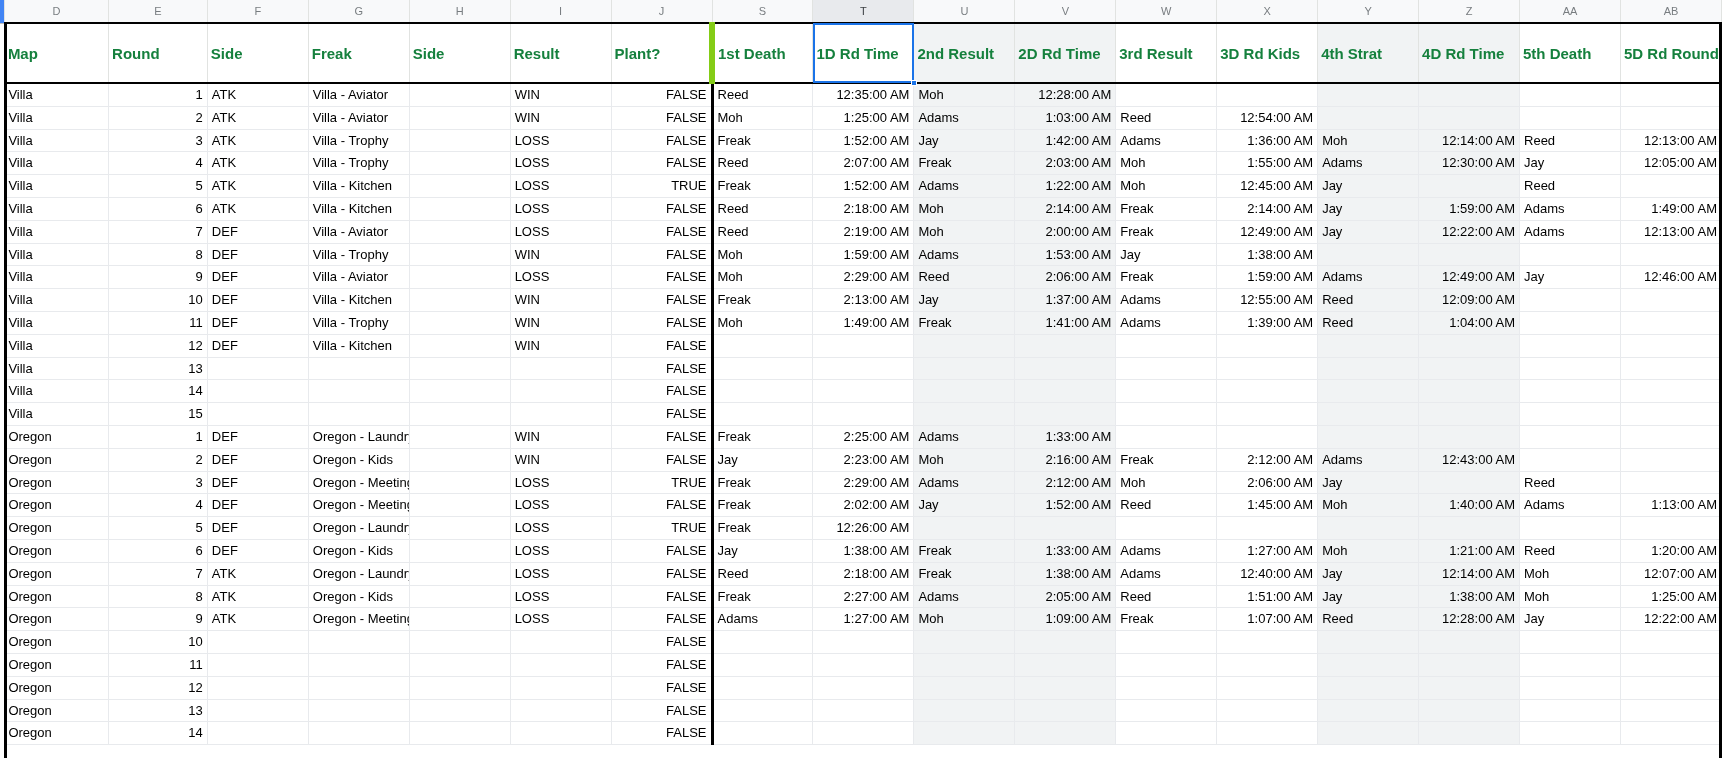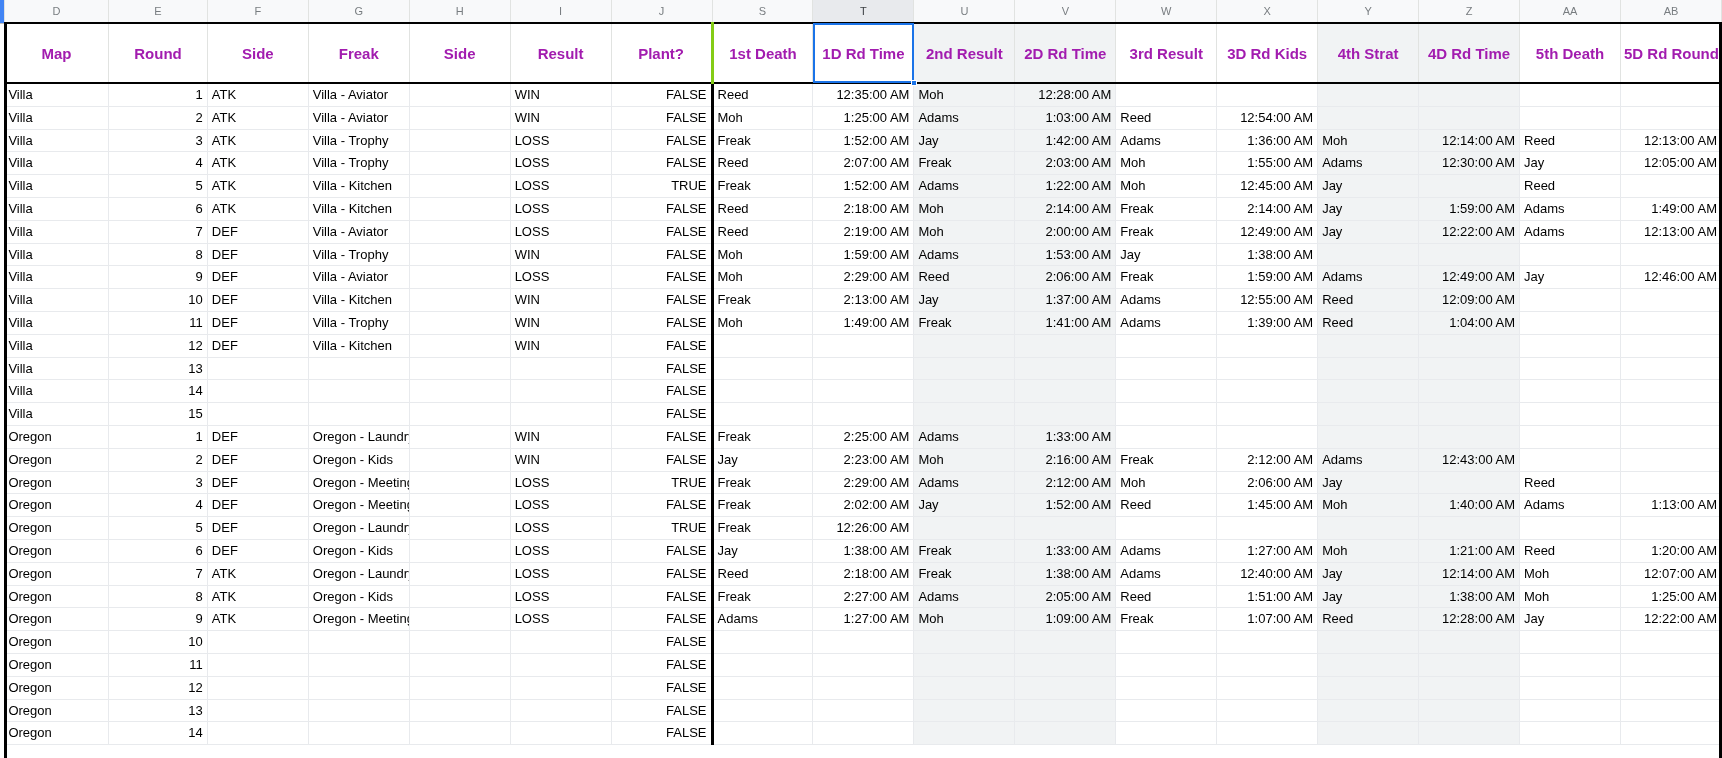--- a/index.html
+++ b/index.html
@@ -27,34 +27,34 @@
   }
   tr.colhdr td.sel-col{background:#e8eaed;color:#3c4043;}
   td.gutter{width:4px;background:#fff;border-right:none;padding:0;}
   tr.colhdr td.gutter{background:#4285f4;border-bottom:1px solid #c0c0c0;}
 
   
   tr.fieldrow td{
     height:58px;
     font-size:15px;
     font-weight:bold;
-    color:#a21caf;
-    text-align:center;
+    color:#15803d;
+    text-align:left;
     vertical-align:middle;
     background:#fff;
     border-right:1px solid #e1e3e1;
     border-top:2px solid #000;
     border-bottom:2px solid #000;
     padding:0 3px;
     overflow:hidden;
     white-space:nowrap;
   }
   tr.fieldrow td.shade{background:#f1f3f4;}
   tr.fieldrow td.gutter{border-top:none;border-bottom:none;background:#fff;}
-  tr.fieldrow td.thickleft{border-left:3px solid #84cc16;}
+  tr.fieldrow td.thickleft{border-left:6px solid #84cc16;}
 
   
   tr.datarow td{
     height:21.8px;
     font-size:13px;
     color:#000;
     background:#fff;
     border-right:1px solid #e8eaed;
     border-bottom:1px solid #e8eaed;
     padding:0 4px;

